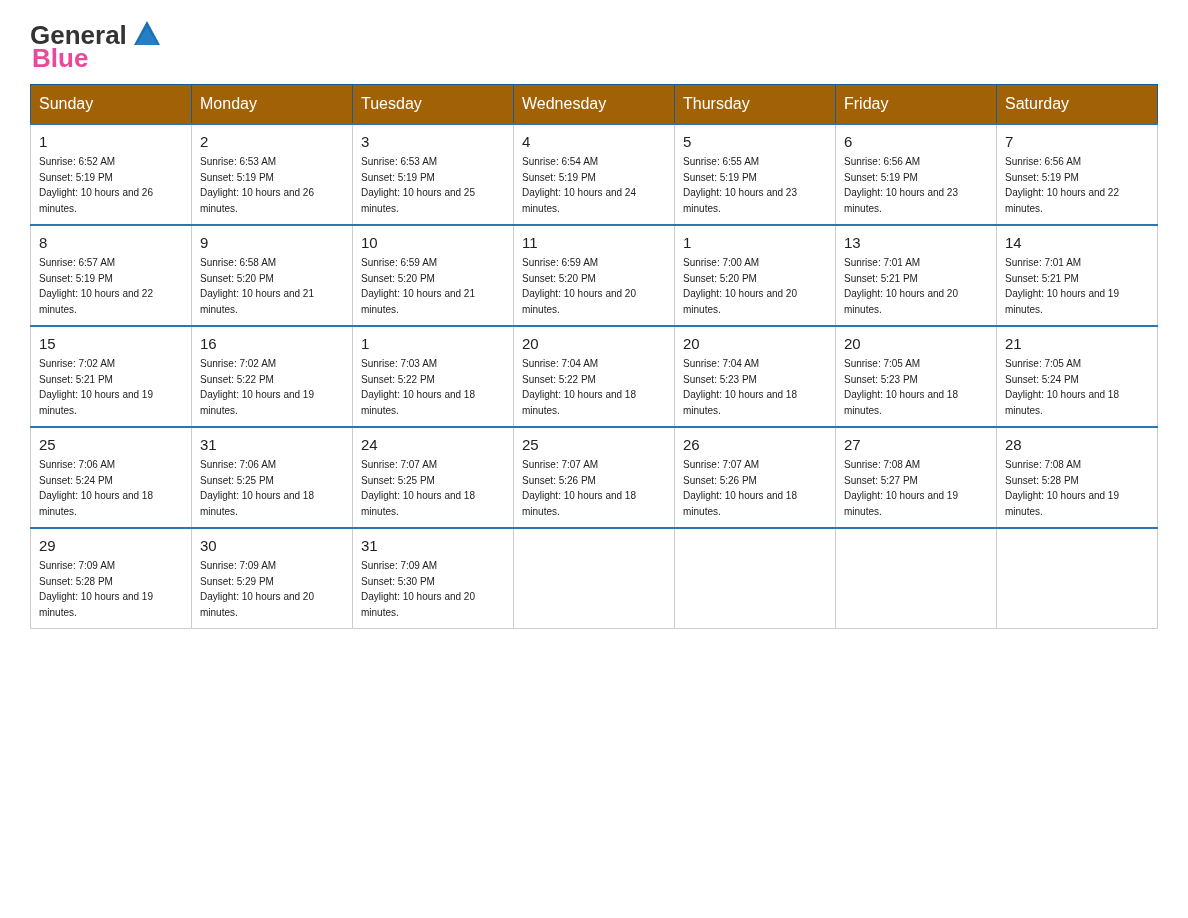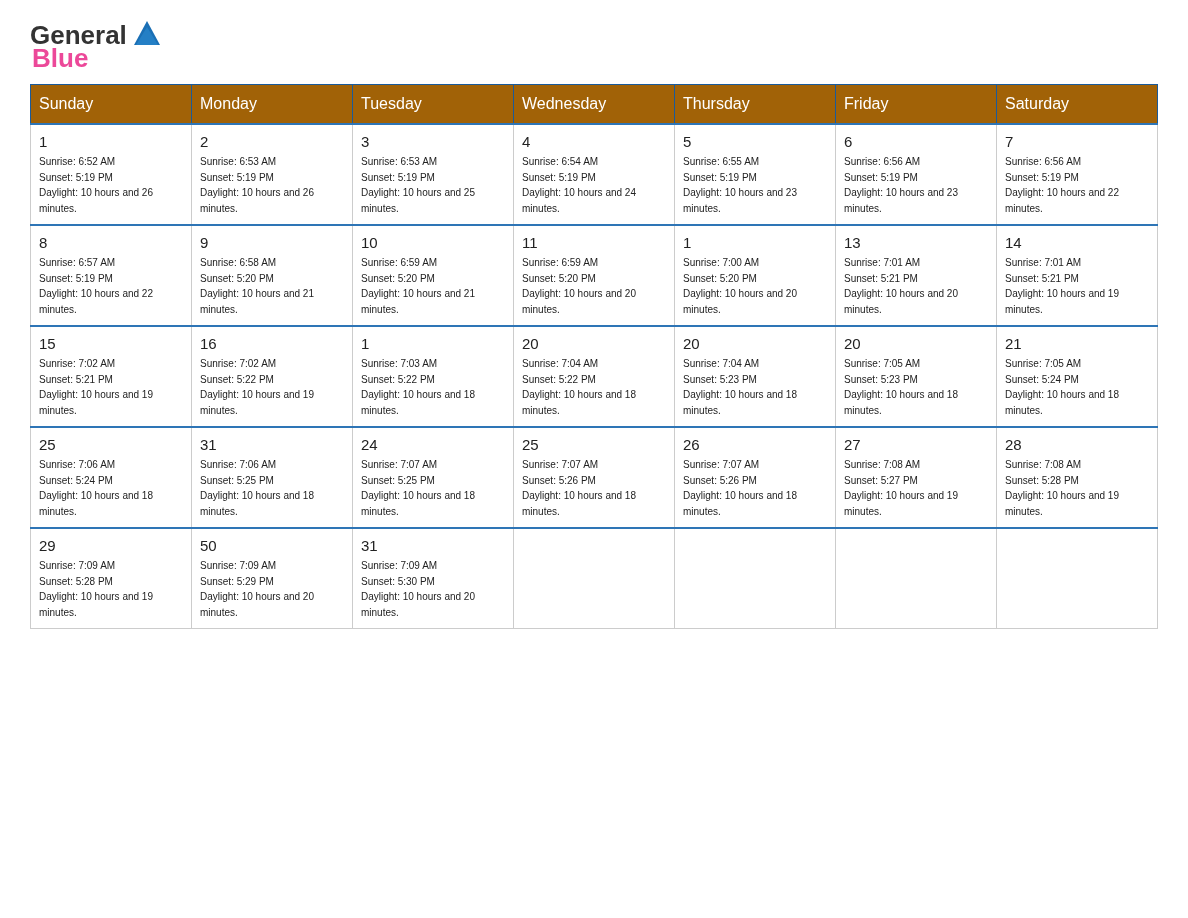--- a/index.html
+++ b/index.html
@@ -232,21 +232,21 @@
         <span class="day-num">28</span>
         <div class="day-info">Sunrise: 7:08 AM<br>Sunset: 5:28 PM<br>Daylight: 10 hours and 19 minutes.</div>
       </td>
       </tr>
       <tr class="week-row">
         <td>
         <span class="day-num">29</span>
         <div class="day-info">Sunrise: 7:09 AM<br>Sunset: 5:28 PM<br>Daylight: 10 hours and 19 minutes.</div>
       </td>
         <td>
-        <span class="day-num">50</span>
+        <span class="day-num">30</span>
         <div class="day-info">Sunrise: 7:09 AM<br>Sunset: 5:29 PM<br>Daylight: 10 hours and 20 minutes.</div>
       </td>
         <td>
         <span class="day-num">31</span>
         <div class="day-info">Sunrise: 7:09 AM<br>Sunset: 5:30 PM<br>Daylight: 10 hours and 20 minutes.</div>
       </td>
         <td class="empty"></td>
         <td class="empty"></td>
         <td class="empty"></td>
         <td class="empty"></td>

